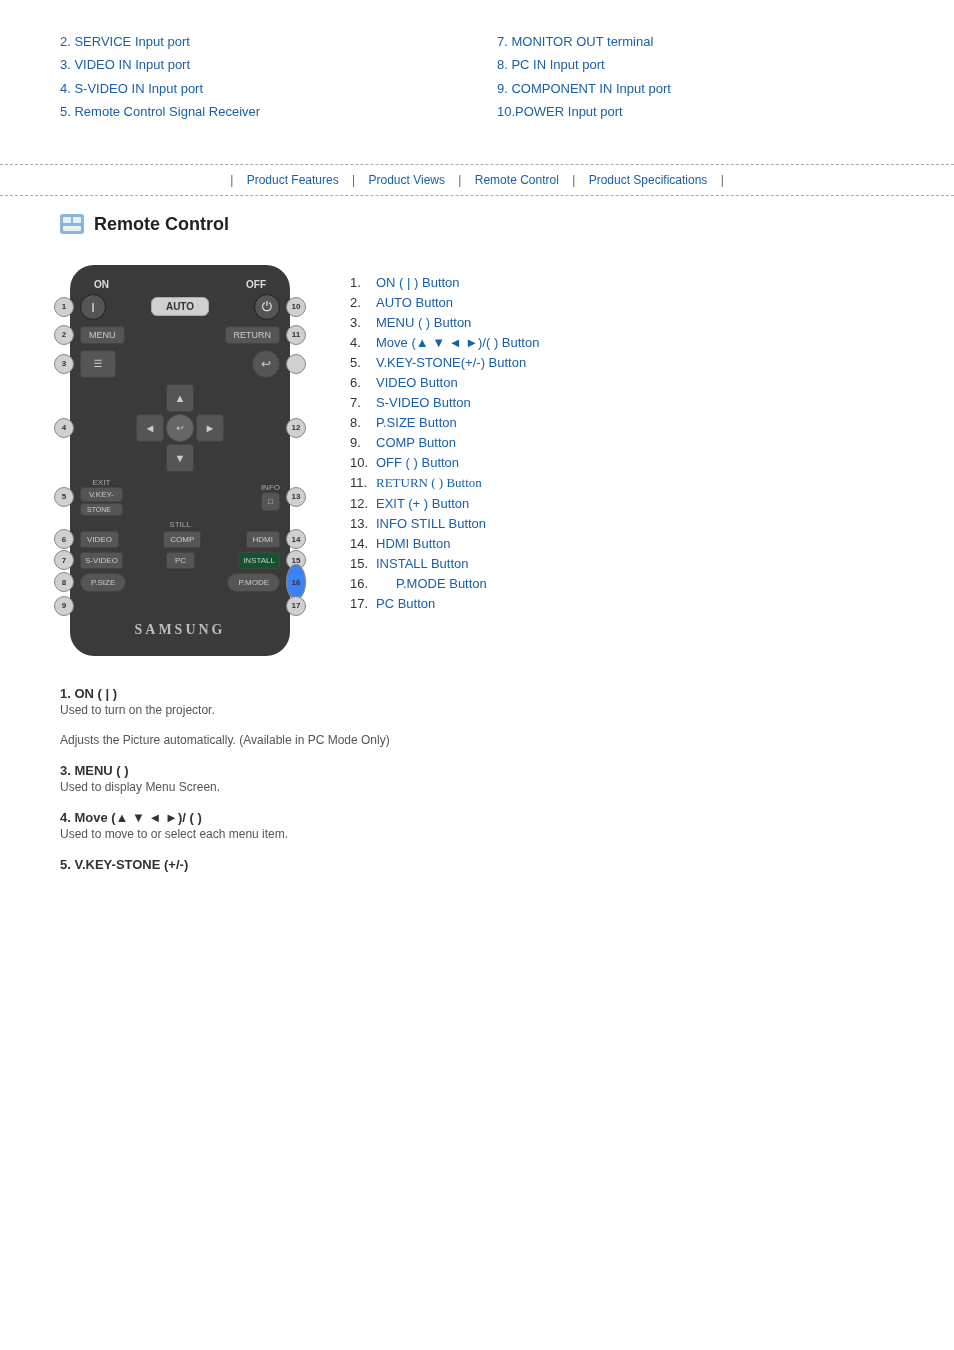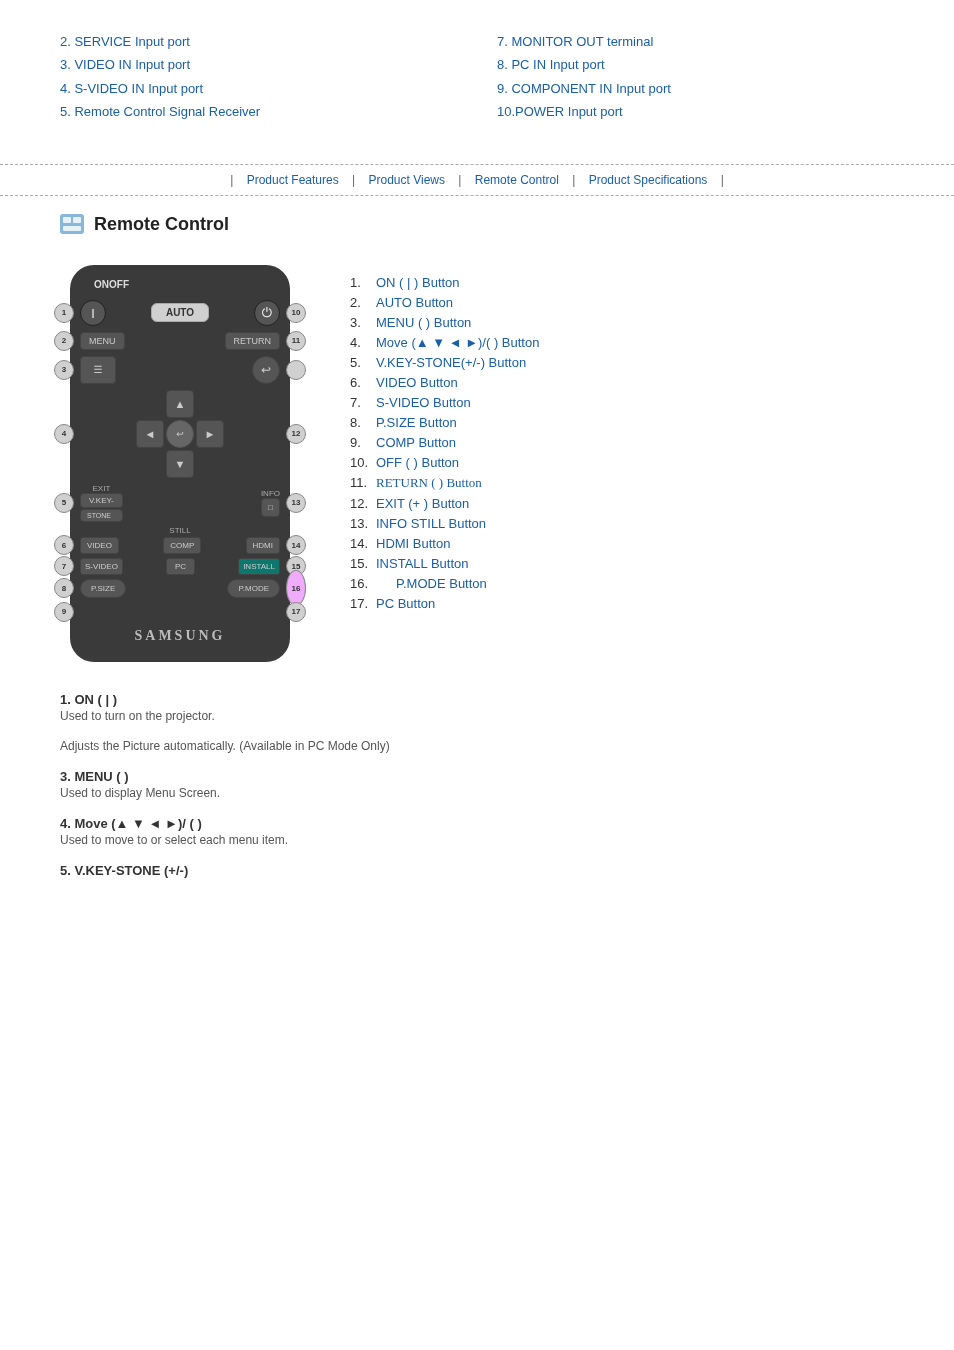--- a/index.html
+++ b/index.html
@@ -160,21 +160,21 @@
 </div>
 
 <div class="main-content">
 
   <div class="remote-image-area">
     <div style="position:relative; width: 260px;">
 
       <div style="position:relative;">
         <div style="background:#3a3a3a; border-radius:24px; width:220px; padding:14px 10px 18px 10px; margin-left:30px; position:relative;">
 
-          <div style="display:flex; padding:0 14px; margin-bottom:10px;">
+          <div style="display:flex; justify-content:space-between; padding:0 14px; margin-bottom:4px;">
             <span style="font-size:10px; color:#ddd; font-weight:bold;">ON</span>
             <span style="font-size:10px; color:#ddd; font-weight:bold;">OFF</span>
           </div>
 
           <div style="display:flex; align-items:center; justify-content:space-between; margin-bottom:6px; position:relative;">
             <div style="position:absolute; left:-26px; background:#d0d0d0; border:1.5px solid #888; border-radius:50%; width:20px; height:20px; display:flex; align-items:center; justify-content:center; font-size:8px; font-weight:bold; color:#333;">1</div>
             <div style="width:26px; height:26px; background:#555; border:1px solid #222; border-radius:50%; display:flex; align-items:center; justify-content:center; color:#eee; font-size:9px; font-weight:bold;">|</div>
             <div style="background:#d0d0d0; border:1px solid #aaa; border-radius:6px; padding:3px 14px; font-size:10px; font-weight:bold; color:#333; text-align:center;">AUTO</div>
             <div style="width:26px; height:26px; background:#555; border:1px solid #222; border-radius:50%; display:flex; align-items:center; justify-content:center; color:#eee; font-size:13px;">⏻</div>
             <div style="position:absolute; right:-26px; background:#d0d0d0; border:1.5px solid #888; border-radius:50%; width:20px; height:20px; display:flex; align-items:center; justify-content:center; font-size:8px; font-weight:bold; color:#333;">10</div>
@@ -233,29 +233,29 @@
             <div style="background:#555; border:1px solid #444; border-radius:3px; padding:3px 6px; font-size:8px; color:#ccc;">VIDEO</div>
             <div style="background:#555; border:1px solid #444; border-radius:3px; padding:3px 6px; font-size:8px; color:#ccc;">COMP</div>
             <div style="background:#555; border:1px solid #444; border-radius:3px; padding:3px 6px; font-size:8px; color:#ccc;">HDMI</div>
             <div style="position:absolute; right:-26px; background:#d0d0d0; border:1.5px solid #888; border-radius:50%; width:20px; height:20px; display:flex; align-items:center; justify-content:center; font-size:8px; font-weight:bold; color:#333;">14</div>
           </div>
 
           <div style="display:flex; align-items:center; justify-content:space-between; margin-bottom:4px; position:relative;">
             <div style="position:absolute; left:-26px; background:#d0d0d0; border:1.5px solid #888; border-radius:50%; width:20px; height:20px; display:flex; align-items:center; justify-content:center; font-size:8px; font-weight:bold; color:#333;">7</div>
             <div style="background:#555; border:1px solid #444; border-radius:3px; padding:3px 4px; font-size:8px; color:#ccc;">S-VIDEO</div>
             <div style="background:#555; border:1px solid #444; border-radius:3px; padding:3px 8px; font-size:8px; color:#ccc;">PC</div>
-            <div style="background:#0f766e; border:1px solid #444; border-radius:3px; padding:3px 4px; font-size:8px; color:#ccc;">INSTALL</div>
+            <div style="background:#14532d; border:1px solid #444; border-radius:3px; padding:3px 4px; font-size:8px; color:#ccc;">INSTALL</div>
             <div style="position:absolute; right:-26px; background:#d0d0d0; border:1.5px solid #888; border-radius:50%; width:20px; height:20px; display:flex; align-items:center; justify-content:center; font-size:8px; font-weight:bold; color:#333;">15</div>
           </div>
 
           <div style="display:flex; align-items:center; justify-content:space-between; margin-bottom:4px; position:relative;">
             <div style="position:absolute; left:-26px; background:#d0d0d0; border:1.5px solid #888; border-radius:50%; width:20px; height:20px; display:flex; align-items:center; justify-content:center; font-size:8px; font-weight:bold; color:#333;">8</div>
             <div style="background:#555; border:1px solid #444; border-radius:10px; padding:4px 10px; font-size:8px; color:#ccc;">P.SIZE</div>
             <div style="background:#555; border:1px solid #444; border-radius:10px; padding:4px 10px; font-size:8px; color:#ccc;">P.MODE</div>
-            <div style="position:absolute; right:-26px; background:#f0abfc; border:1.5px solid #888; border-radius:50%; width:20px; height:36px; display:flex; align-items:center; justify-content:center; font-size:8px; font-weight:bold; color:#333;">16</div>
+            <div style="position:absolute; right:-26px; background:#3b82f6; border:1.5px solid #888; border-radius:50%; width:20px; height:36px; display:flex; align-items:center; justify-content:center; font-size:8px; font-weight:bold; color:#333;">16</div>
           </div>
 
           <div style="position:relative; height:20px; margin-bottom:4px;">
             <div style="position:absolute; left:-26px; background:#d0d0d0; border:1.5px solid #888; border-radius:50%; width:20px; height:20px; display:flex; align-items:center; justify-content:center; font-size:8px; font-weight:bold; color:#333;">9</div>
             <div style="position:absolute; right:-26px; background:#d0d0d0; border:1.5px solid #888; border-radius:50%; width:20px; height:20px; display:flex; align-items:center; justify-content:center; font-size:8px; font-weight:bold; color:#333;">17</div>
           </div>
 
           <div style="text-align:center; color:#bbb; font-size:14px; letter-spacing:3px; font-weight:bold; margin-top:6px; font-family: serif;">SAMSUNG</div>
         </div>
       </div>

